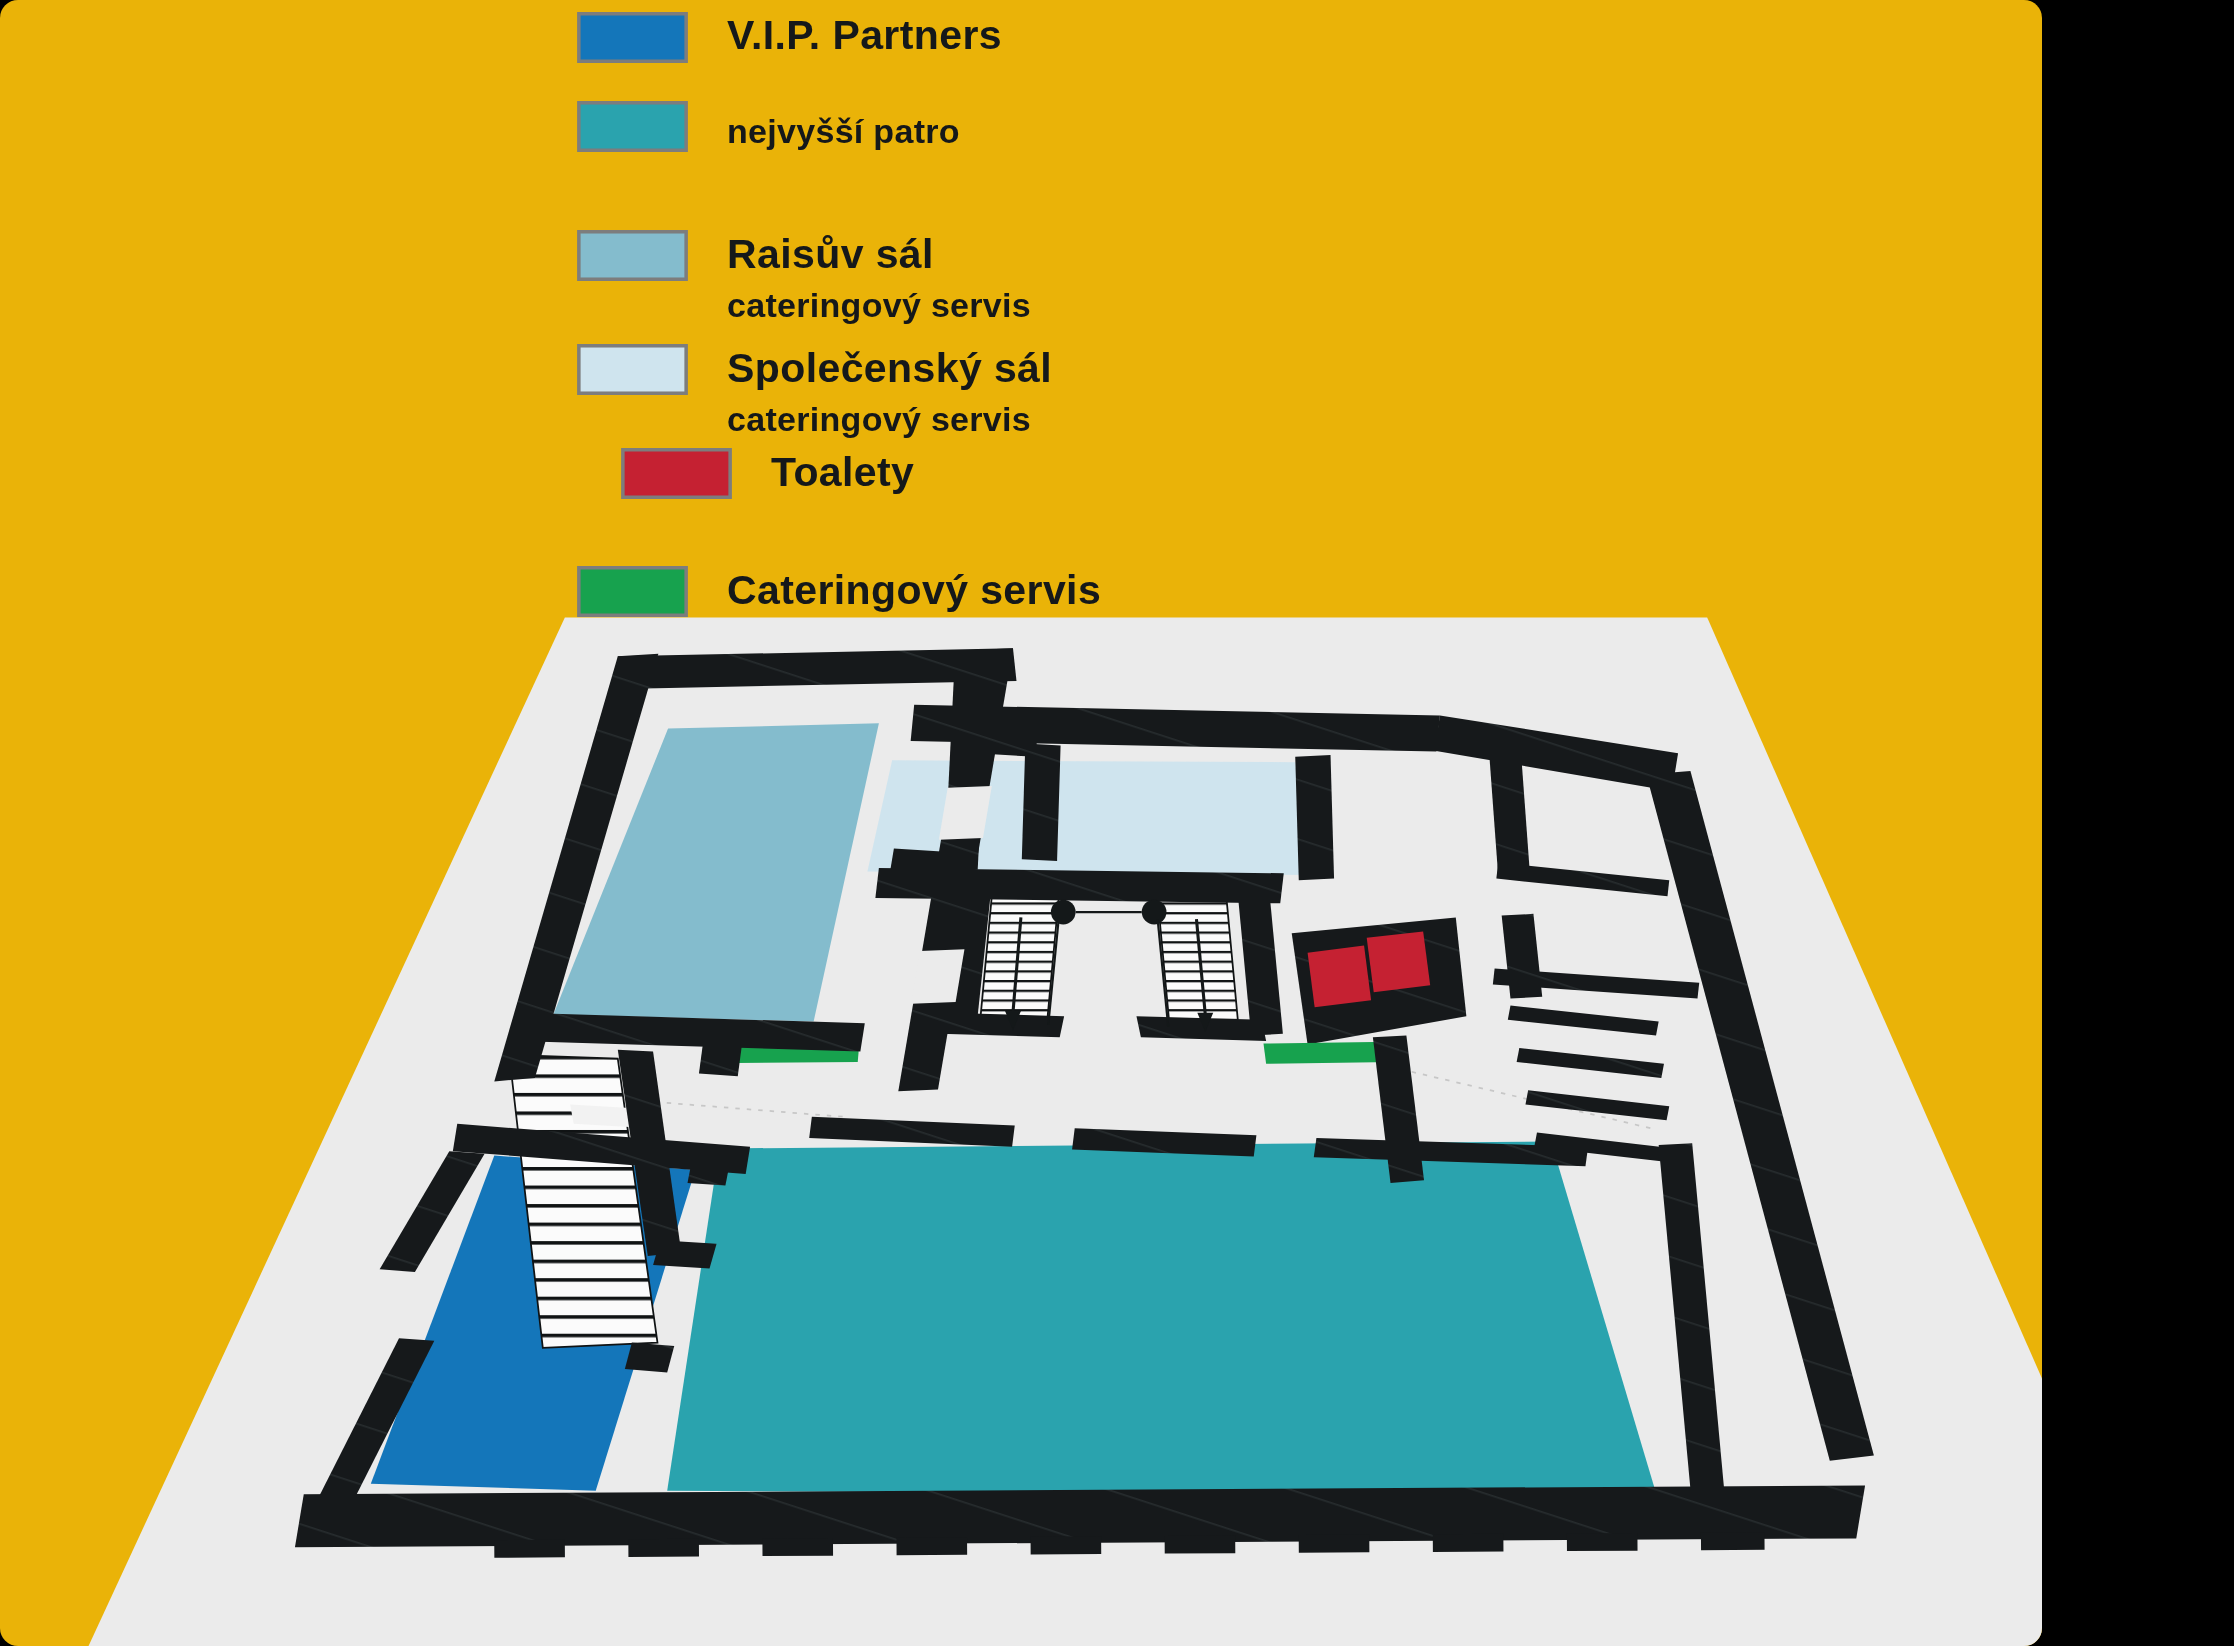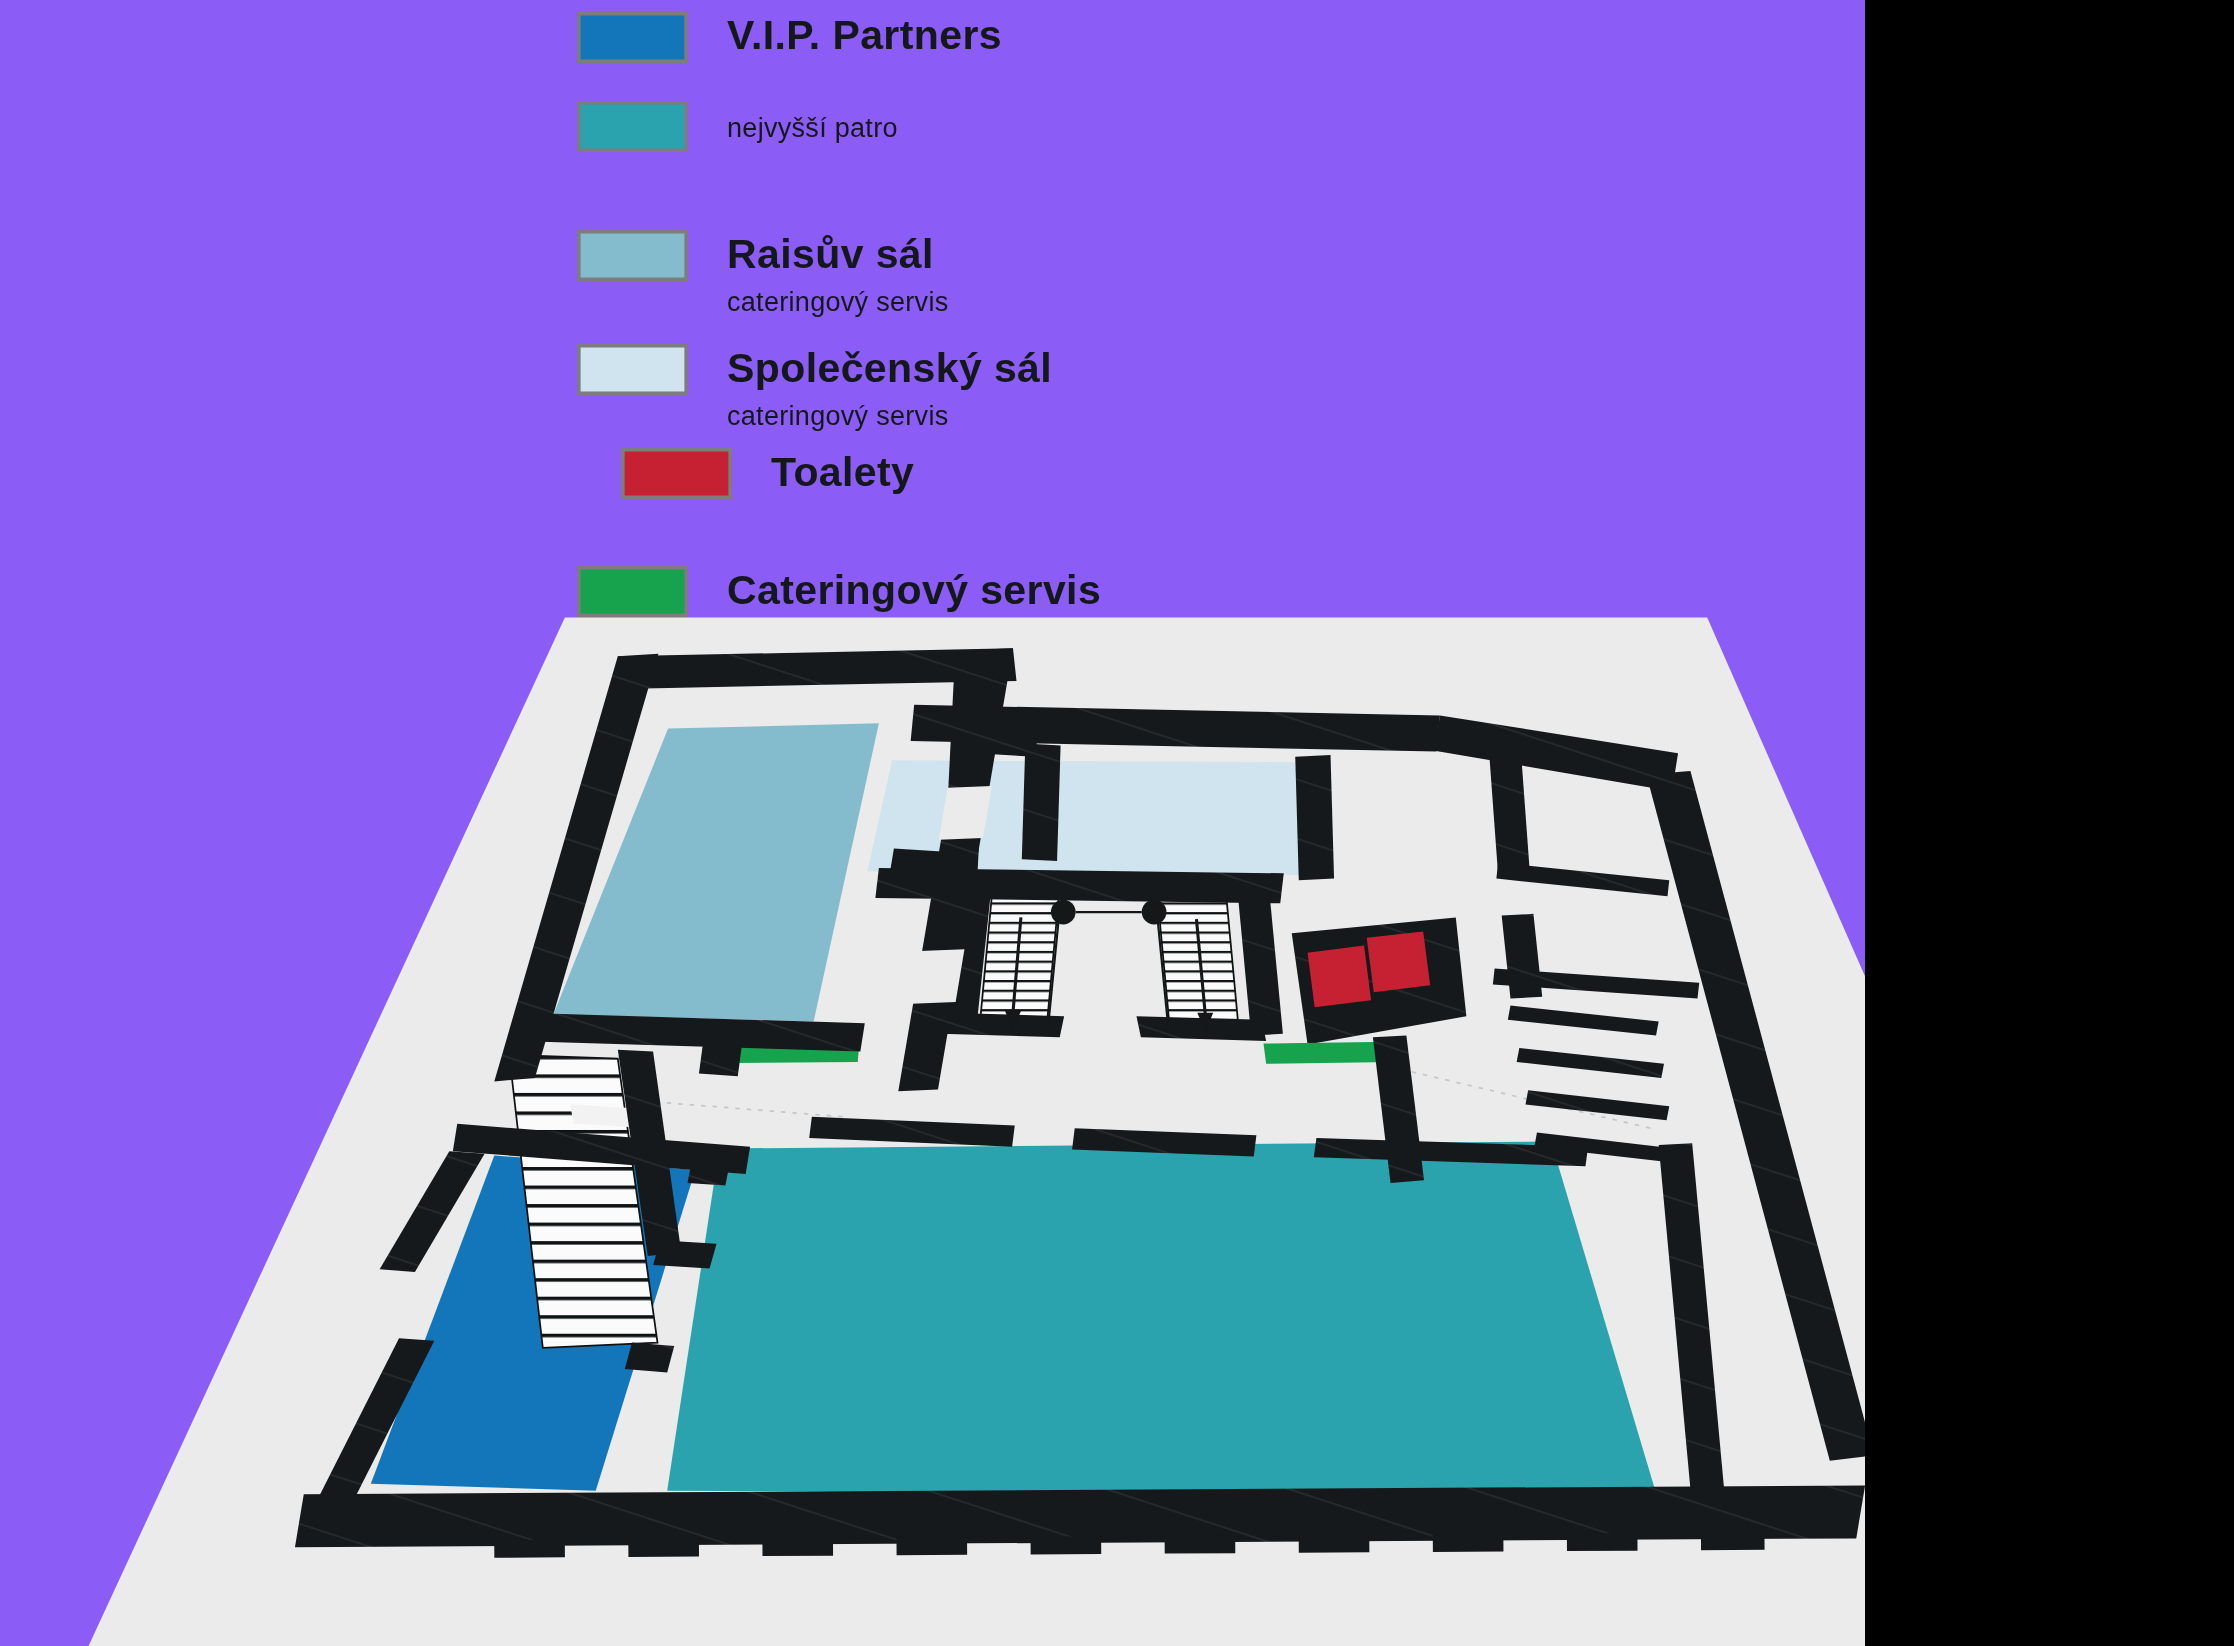--- a/index.html
+++ b/index.html
@@ -1,24 +1,24 @@
 <!DOCTYPE html>
 <html style="font-size:14px"><head>
 <meta charset="utf-8">
 <style>
   html,body{margin:0;padding:0;background:#000;}
-  #stage{position:relative;width:1865px;height:1646px;background:#8b5cf6;overflow:hidden;
-         font-family:"Liberation Sans", sans-serif;}
+  #stage{position:relative;width:2042px;height:1646px;background:#eab308;overflow:hidden;
+         font-family:"Liberation Sans", sans-serif;border-radius:18px;}
   #plan-svg{position:absolute;left:0;top:0;width:2235px;height:1646px;}
   .legend{position:absolute;left:577px;top:0;width:970px;z-index:2;}
   .legend-row{position:absolute;display:flex;align-items:flex-start;}
   .swatch{flex:0 0 auto;display:block;}
   .legend-text{margin-left:39px;margin-top:1.8px;color:#15181a;}
   .legend-title{font-size:41px;font-weight:bold;line-height:1.08;color:#15181a;letter-spacing:0.4px;}
-  .legend-sub{font-size:27px;font-weight:normal;line-height:1.05;margin-top:11.5px;color:#15181a;letter-spacing:0.3px;}
+  .legend-sub{font-size:34px;font-weight:bold;line-height:1.05;margin-top:11.5px;color:#15181a;letter-spacing:0.3px;}
   .r0{top:11.5px;}  .r1{top:101px;} .r2{top:222px;margin-top:8px;}
   .r3{top:344px;} .r4{top:448px;padding-left:44px;} .r5{top:566px;}
 </style>
 </head>
 <body>
 
 <div id="stage">
 
   <svg id="plan-svg" viewBox="0 0 2533 1866">
     <defs>

